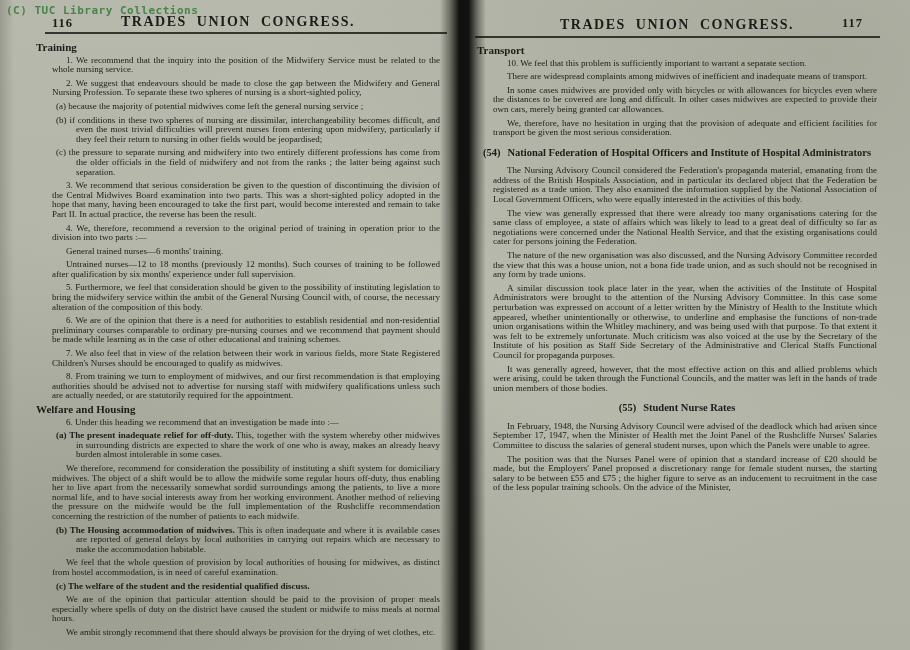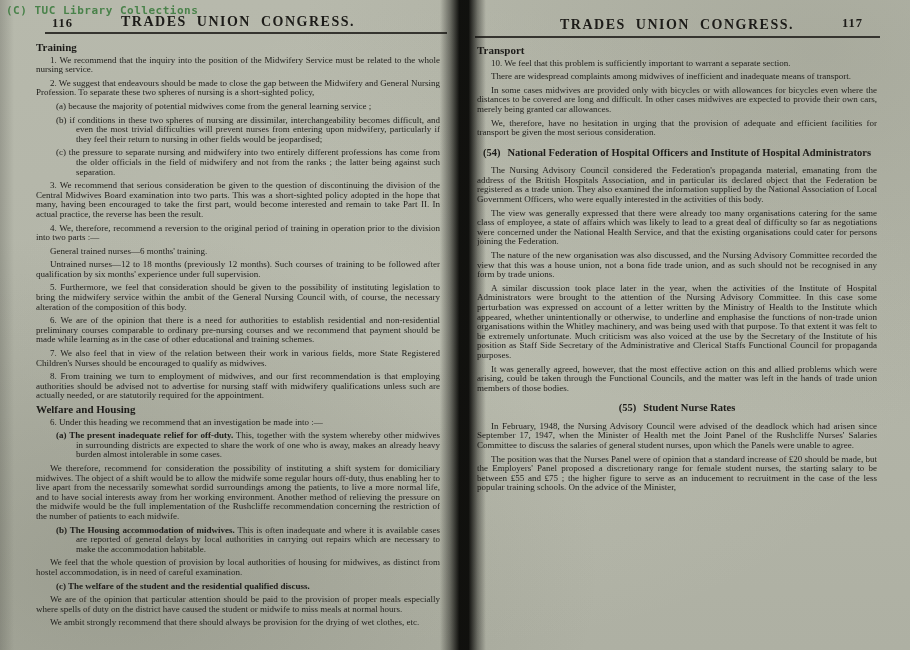--- a/index.html
+++ b/index.html
@@ -31,21 +31,21 @@
   .rule{position:absolute;height:1.5px;background:#35342f;}
   .rule-left{left:45px;top:32px;width:402px;}
   .rule-right{left:475px;top:36px;width:405px;}
   .body{
     position:absolute;
     font-size:9px;line-height:9.6px;
     text-align:justify;overflow:hidden;
   }
   .body-left{left:36px;top:41px;width:404px;height:602px;}
   .body-right{left:477px;top:44px;width:400px;height:600px;}
-  .para{margin:0 0 4px 0;text-indent:14px;}
+  .para{margin:0 0 4px 16px;text-indent:14px;}
   .subheading{font-weight:bold;font-size:11px;margin:2px 0 3px 0;text-align:left;}
   .item{margin:0 0 4px 0;padding-left:40px;text-indent:-20px;}
   .item b{font-weight:bold;margin-top:20px;}
   .sect{font-weight:bold;text-align:center;font-size:10.5px;line-height:12.5px;margin:9px 0 7px 0;text-indent:0;}
   .sect-num{padding-right:7px;}
   .gutter{
     position:absolute;left:440px;top:0;width:46px;height:650px;
     background:linear-gradient(90deg,
       rgba(18,18,15,0) 0%,
       rgba(18,18,15,0.45) 22%,
@@ -67,21 +67,21 @@
 
   <span class="watermark">(C) TUC Library Collections</span>
 
   <span class="pagenum pn-left">116</span>
   <span class="head head-left">TRADES UNION CONGRESS.</span>
   <div class="rule rule-left"></div>
   <div class="body body-left" id="body-left">
       <div class="subheading">Training</div>
       <div class="para">1. We recommend that the inquiry into the position of the Midwifery Service must be related to the whole nursing service.</div>
       <div class="para">2. We suggest that endeavours should be made to close the gap between the Midwifery and General Nursing Profession.  To separate these two spheres of nursing is a short-sighted policy,</div>
-      <div class="item">(a) because the majority of potential midwives come from the general learning service ;</div>
+      <div class="item">(a) because the majority of potential midwives come left the general nursing service ;</div>
       <div class="item">(b) if conditions in these two spheres of nursing are dissimilar, interchangeability becomes difficult, and even the most trivial difficulties will prevent nurses from entering upon midwifery, particularly if they feel their return to nursing in other fields would be jeopardised;</div>
       <div class="item">(c) the pressure to separate nursing and midwifery into two entirely different professions has come from the older officials in the field of midwifery and not from the ranks ; the latter being against such separation.</div>
       <div class="para">3. We recommend that serious consideration be given to the question of discontinuing the division of the Central Midwives Board examination into two parts.  This was a short-sighted policy adopted in the hope that many, having been encouraged to take the first part, would become interested and remain to take Part II.  In actual practice, the reverse has been the result.</div>
       <div class="para">4. We, therefore, recommend a reversion to the original period of training in operation prior to the division into two parts :—</div>
       <div class="para">General trained nurses—6 months' training.</div>
       <div class="para">Untrained nurses—12 to 18 months (previously 12 months).  Such courses of training to be followed after qualification by six months' experience under full supervision.</div>
       <div class="para">5. Furthermore, we feel that consideration should be given to the possibility of instituting legislation to bring the midwifery service within the ambit of the General Nursing Council with, of course, the necessary alteration of the composition of this body.</div>
       <div class="para">6. We are of the opinion that there is a need for authorities to establish residential and non-residential preliminary courses comparable to ordinary pre-nursing courses and we recommend that payment should be made while learning as in the case of other educational and training schemes.</div>
       <div class="para">7. We also feel that in view of the relation between their work in various fields, more State Registered Children's Nurses should be encouraged to qualify as midwives.</div>
       <div class="para">8. From training we turn to employment of midwives, and our first recommendation is that employing authorities should be advised not to advertise for nursing staff with midwifery qualifications unless such are actually needed, or are statutorily required for the appointment.</div>

